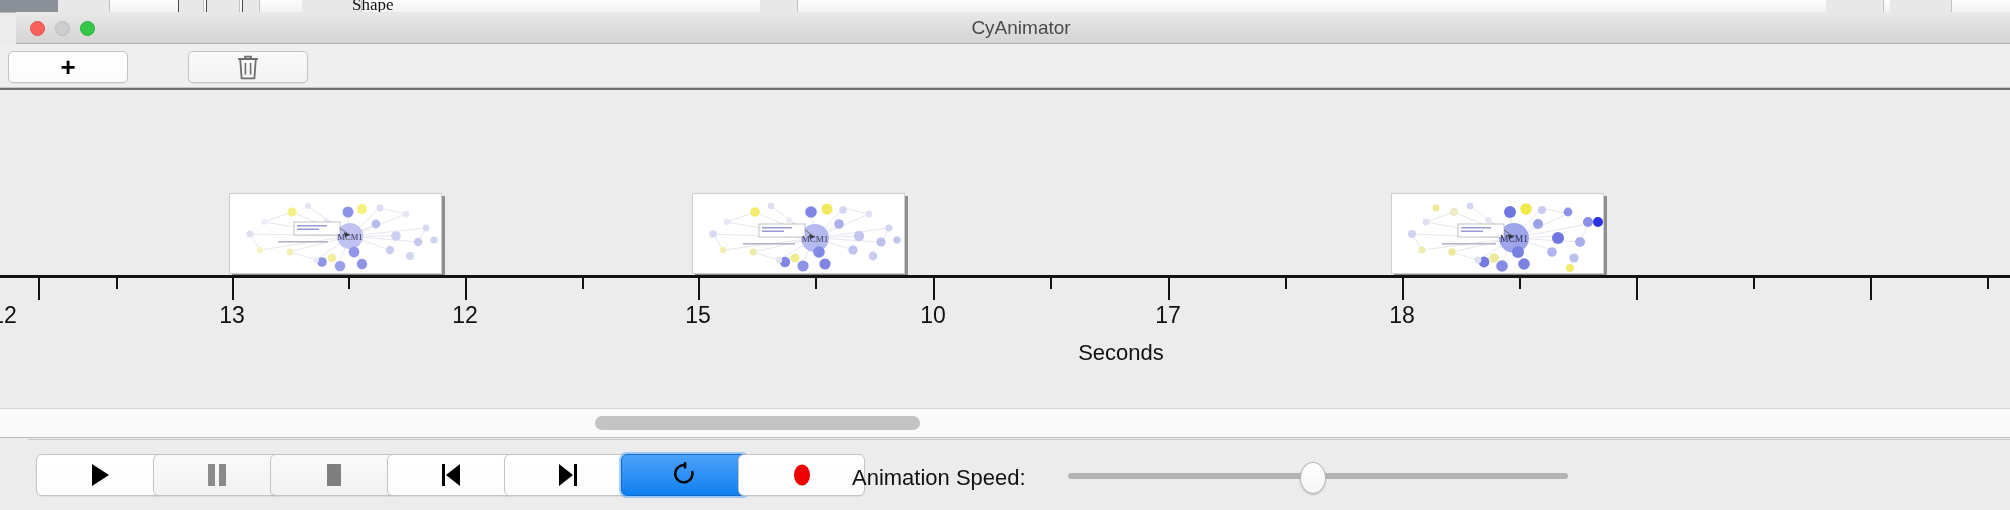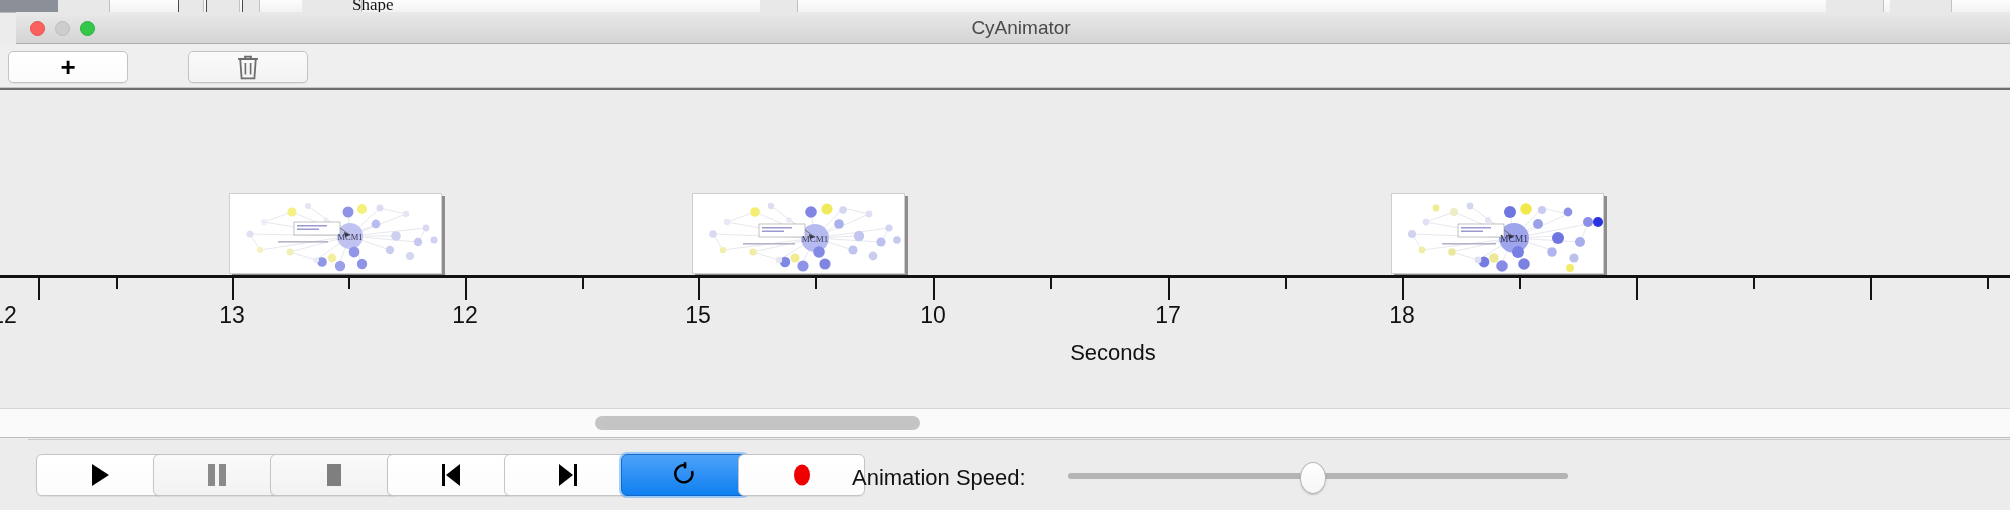--- a/index.html
+++ b/index.html
@@ -105,21 +105,21 @@
   .tick.major { height: 22px; }
   .tick.minor { height: 11px; }
   .tlabel {
     position: absolute; top: 24px; font-size: 23px; color: #111;
     transform: translateX(-50%); white-space: nowrap;
   }
   .seconds-label {
     position: absolute; top: 250px; left: 0; width: 2010px;
     text-align: center; font-size: 22px; color: #111;
   }
-  .seconds-label span { position: relative; left: 108px; margin-top: 16px; }
+  .seconds-label span { position: relative; left: 116px; margin-top: 16px; }
 
   
   .hscroll {
     position: absolute; left: 0; top: 408px; width: 2010px; height: 30px;
     background: #fafafa;
     border-top: 1px solid #d6d6d6;
     border-bottom: 1px solid #bdbdbd;
   }
   .hscroll-thumb {
     position: absolute; top: 7px; height: 14px;

